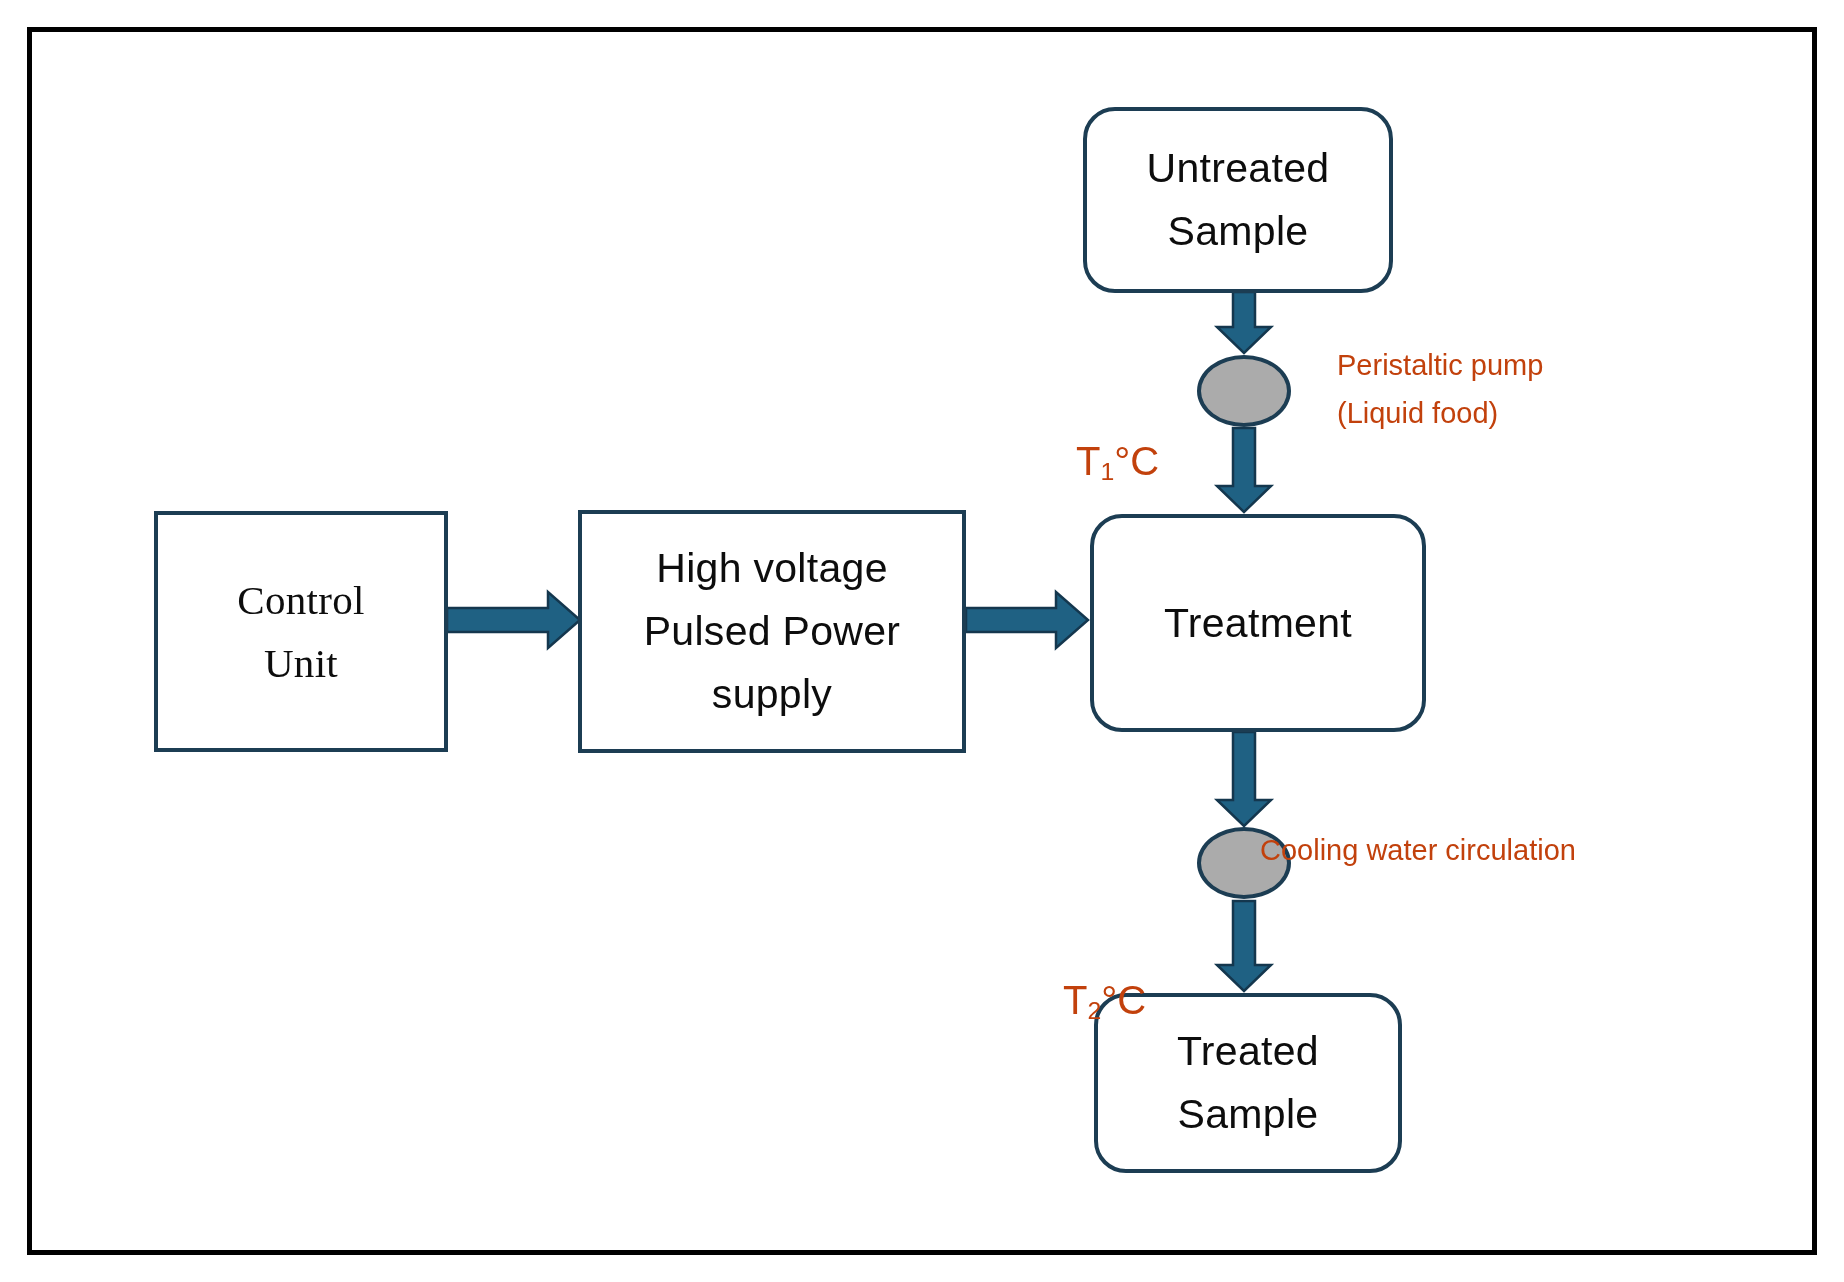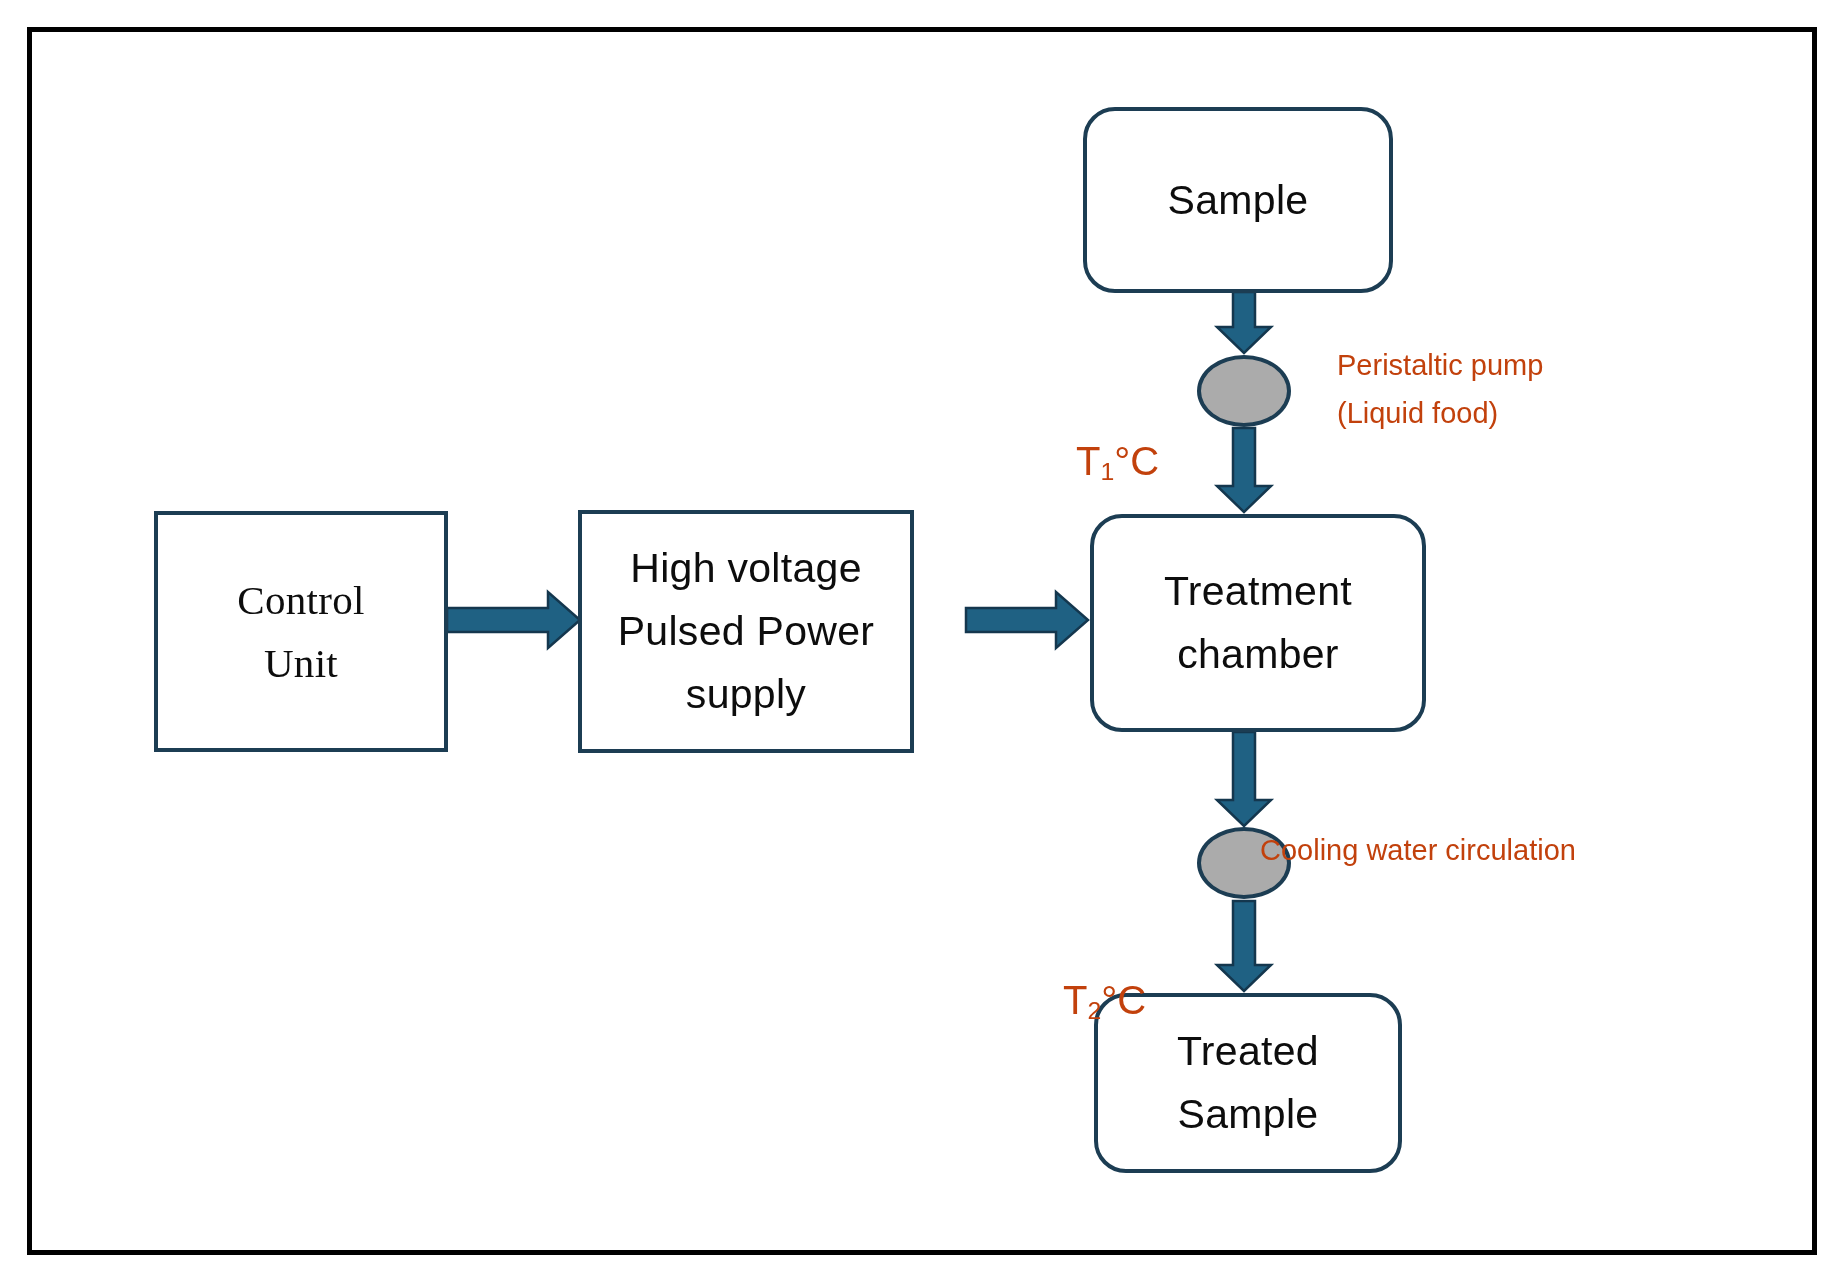--- a/index.html
+++ b/index.html
@@ -73,37 +73,37 @@
       <polygon points="1233,292 1255,292 1255,327 1271,327 1244,353 1217,327 1233,327"></polygon>
       <polygon points="1233,428 1255,428 1255,486 1271,486 1244,512 1217,486 1233,486"></polygon>
       <polygon points="1233,732 1255,732 1255,800 1271,800 1244,826 1217,800 1233,800"></polygon>
       <polygon points="1233,901 1255,901 1255,965 1271,965 1244,991 1217,965 1233,965"></polygon>
       <polygon points="447,608 548,608 548,592 580,620 548,648 548,632 447,632"></polygon>
       <polygon points="966,608 1056,608 1056,592 1088,620 1056,648 1056,632 966,632"></polygon>
     </g>
   </svg>
 
   <div class="node rounded" style="left:1083px; top:107px; width:310px; height:186px;">
+    <span>Untreated</span>
     <span>Sample</span>
   </div>
 
   <div class="node" style="left:154px; top:511px; width:294px; height:241px;font-family:Liberation Serif, serif;">
     <span>Control</span>
     <span>Unit</span>
   </div>
 
-  <div class="node" style="left:578px; top:510px; width:336px; height:243px;">
+  <div class="node" style="left:578px; top:510px; width:388px; height:243px;">
     <span>High voltage</span>
     <span>Pulsed Power</span>
     <span>supply</span>
   </div>
 
   <div class="node" style="left:1090px; top:514px; width:336px; height:218px;border-radius:32px;">
     <span>Treatment</span>
-    <span>chamber</span>
   </div>
 
   <div class="node rounded" style="left:1094px; top:993px; width:308px; height:180px;">
     <span>Treated</span>
     <span>Sample</span>
   </div>
 
   <div class="pump" style="left:1197px; top:355px;"></div>
 
   <div class="pump" style="left:1197px; top:827px;"></div>

